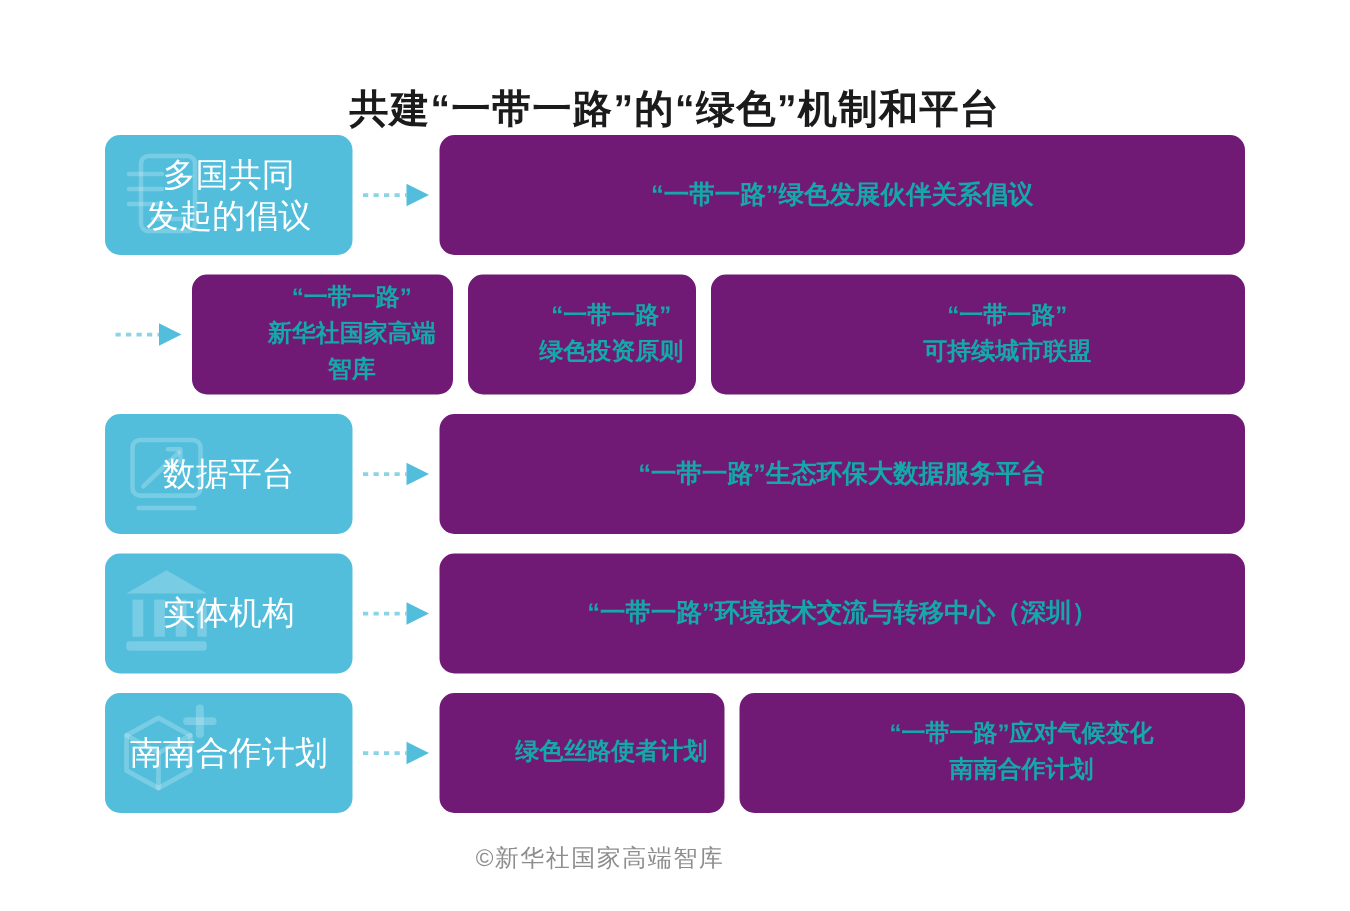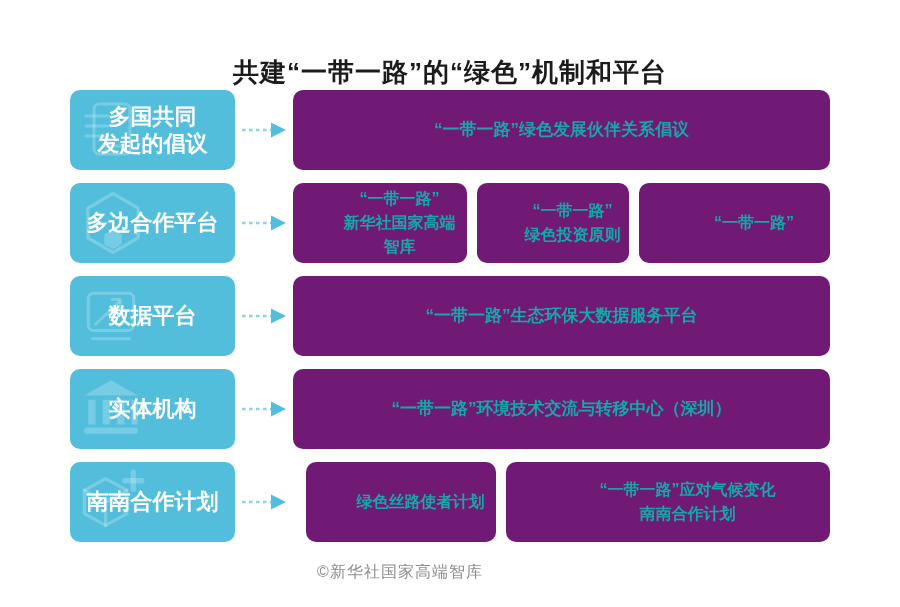--- a/index.html
+++ b/index.html
@@ -15,41 +15,41 @@
     position:absolute;top:90px;left:70px;width:760px;
     display:flex;flex-direction:column;gap:13px;
   }
   .row{display:flex;height:80px;}
   .cat-box{
     width:165px;flex:none;background:#53BEDC;border-radius:10px;
     position:relative;overflow:hidden;
     display:flex;align-items:center;justify-content:center;
   }
   .cat-label{
-    position:relative;z-index:2;color:#ffffff;font-weight:bold;font-size:22px;
+    position:relative;z-index:2;color:#ffffff;font-weight:normal;font-size:22px;
     text-align:center;line-height:1.25;
   }
   .wm{
     position:absolute;left:8px;top:50%;transform:translateY(-50%);
     z-index:1;line-height:0;
   }
   .arrowcell{
     width:58px;flex:none;display:flex;align-items:center;justify-content:center;
   }
   .items{flex:1;display:flex;gap:10px;}
   .item-box{
     background:#701a75;border-radius:10px;flex:1;
     display:flex;flex-direction:column;align-items:center;justify-content:center;
     color:#14A8A8;font-weight:bold;font-size:17px;text-align:center;line-height:1.5;
     padding:0 6px;box-sizing:border-box;
   }
   .item-box.small{font-size:16px;padding-left:45px;}
   .w174{flex:0 0 174px;}
   .w152{flex:0 0 152px;}
-  .w190{flex:0 0 190px;margin-left:13px;}
+  .w190{flex:0 0 190px;}
   .footer{
     position:absolute;top:562px;left:0;width:800px;text-align:center;
     font-size:16px;color:#8d8d8d;letter-spacing:1px;
   }
 </style>
 </head>
 <body>
 
 <div class="page">
 
@@ -80,48 +80,38 @@
         </svg>
       </div>
       <div class="items">
         <div class="item-box">
           <div>“一带一路”绿色发展伙伴关系倡议</div>
         </div>
       </div>
     </div>
 
     <div class="row">
-      <div class="cat-box">
-        <span class="wm">
-          <svg width="70" height="70" viewBox="0 0 64 64" fill="none" stroke="rgba(255,255,255,0.22)" stroke-width="3" stroke-linejoin="round">
-            <polygon points="32,5 55,18.5 55,45.5 32,59 9,45.5 9,18.5"></polygon>
-            <polygon points="32,38 40,42.5 40,51.5 32,56 24,51.5 24,42.5" fill="rgba(255,255,255,0.22)" stroke="none"></polygon>
-          </svg>
-        </span>
-        <div class="cat-label">
-          <div>多边合作平台</div>
-        </div>
-      </div>
       <div class="arrowcell">
         <svg width="46" height="18" viewBox="0 0 46 18">
           <line x1="1" y1="9" x2="30" y2="9" stroke="#8AD4E4" stroke-width="2.5" stroke-dasharray="3.5 3.5"></line>
           <polygon points="30,1.5 45,9 30,16.5" fill="#53BEDC"></polygon>
         </svg>
       </div>
       <div class="items">
         <div class="item-box small w174">
           <div>“一带一路”</div>
           <div>新华社国家高端智库</div>
         </div>
         <div class="item-box small w152">
           <div>“一带一路”</div>
           <div>绿色投资原则</div>
         </div>
         <div class="item-box small">
           <div>“一带一路”</div>
+          <div>可持续城市联盟</div>
         </div>
       </div>
     </div>
 
     <div class="row">
       <div class="cat-box">
         <span class="wm">
           <svg width="66" height="66" viewBox="0 0 64 64" fill="none" stroke="rgba(255,255,255,0.22)" stroke-width="3" stroke-linecap="round" stroke-linejoin="round">
             <rect x="10" y="10" width="44" height="36" rx="5"></rect>
             <polyline points="17,40 40,18"></polyline>

